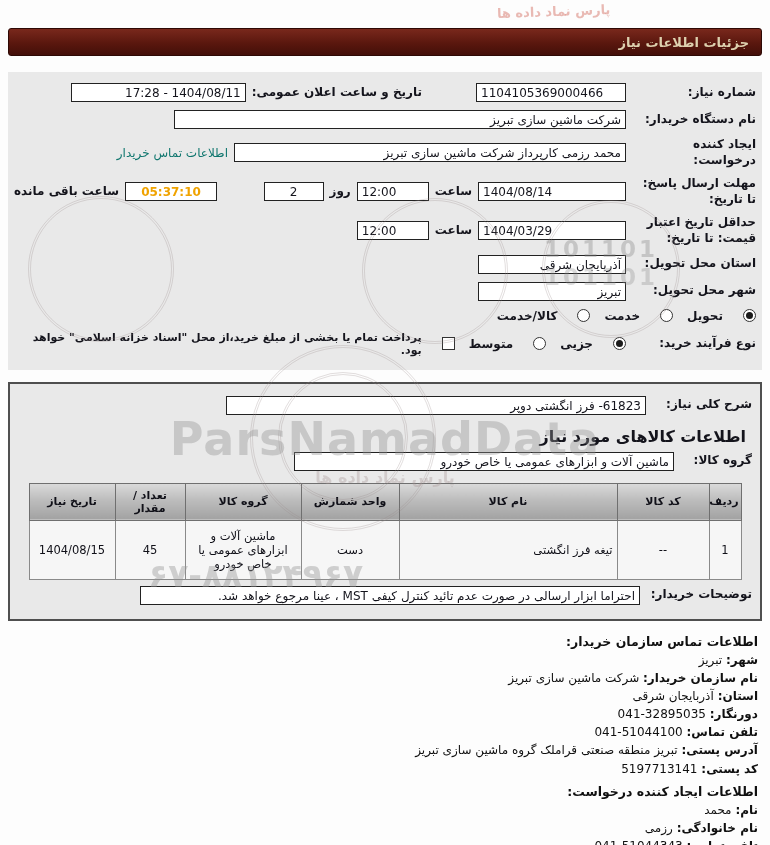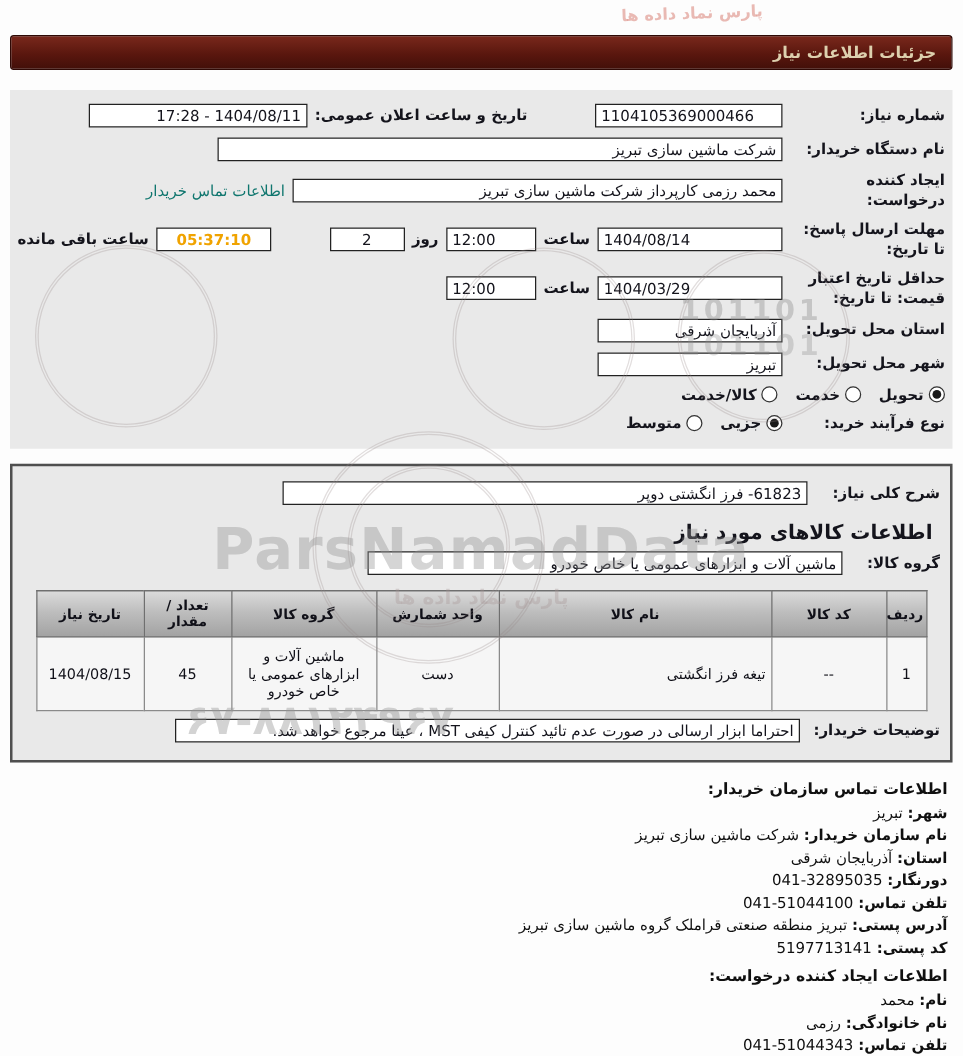--- a/index.html
+++ b/index.html
@@ -29,21 +29,21 @@
   .num   { direction:ltr; text-align:left; }
   .num-r { direction:ltr; text-align:right; }
   .ctr   { text-align:center; }
   .w150{width:150px} .w175{width:175px} .w452{width:452px} .w392{width:392px}
   .w148{width:148px} .w72{width:72px} .w60{width:60px} .w92{width:92px}
   .w420{width:420px} .w380{width:380px} .w500{width:500px}
   .spacer { width:42px; flex:none; }
   .timer { color:#f0a300; font-weight:bold; direction:ltr; text-align:center; }
   .link { color:#0f766e; font-weight:normal; cursor:pointer; white-space:nowrap; }
   .push-left { margin-right:auto; }
-  .opt { display:flex; align-items:center; gap:4px; margin-left:8px; cursor:pointer; }
+  .opt { display:flex; align-items:center; gap:20px; margin-left:8px; cursor:pointer; }
   .optlbl { font-weight:bold; }
   .optlbl.small { font-size:11px; }
   .radio { width:13px; height:13px; border:1px solid #333; border-radius:50%; background:#fff; flex:none; position:relative; box-sizing:border-box; }
   .radio.checked::after { content:""; position:absolute; inset:2px; background:#1a1a1a; border-radius:50%; }
   .checkbox { width:13px; height:13px; border:1px solid #333; background:#fff; flex:none; box-sizing:border-box; }
   .box2 { margin:12px 8px 0; border:2px solid #4f4f4f; background:#e9e9e9; padding:8px 4px 10px; direction:rtl; }
   .sec-title { font-weight:bold; font-size:16px; text-align:right; padding:8px 10px 2px; }
   .lbl-desc { width:100px; flex:none; }
   .lbl-grp  { width:72px;  flex:none; }
   .lbl-notes{ width:106px; flex:none; }
@@ -155,20 +155,24 @@
 
     <div class="row">
       <div class="lbl lbl-main">نوع فرآیند خرید:</div>
       <label class="opt">
         <span class="radio checked"></span>
         <span class="optlbl">جزیی</span>
       </label>
       <label class="opt">
         <span class="radio"></span>
         <span class="optlbl">متوسط</span>
+      </label>
+      <label class="opt">
+        <span class="checkbox"></span>
+        <span class="optlbl small">پرداخت تمام یا بخشی از مبلغ خرید،از محل "اسناد خزانه اسلامی" خواهد بود.</span>
       </label>
     </div>
 
   </div>
 
   <div class="box2">
 
     <div class="row">
       <div class="lbl lbl-desc">شرح کلی نیاز:</div>
       <div class="inp w420">61823- فرز انگشتی دوپر</div>

